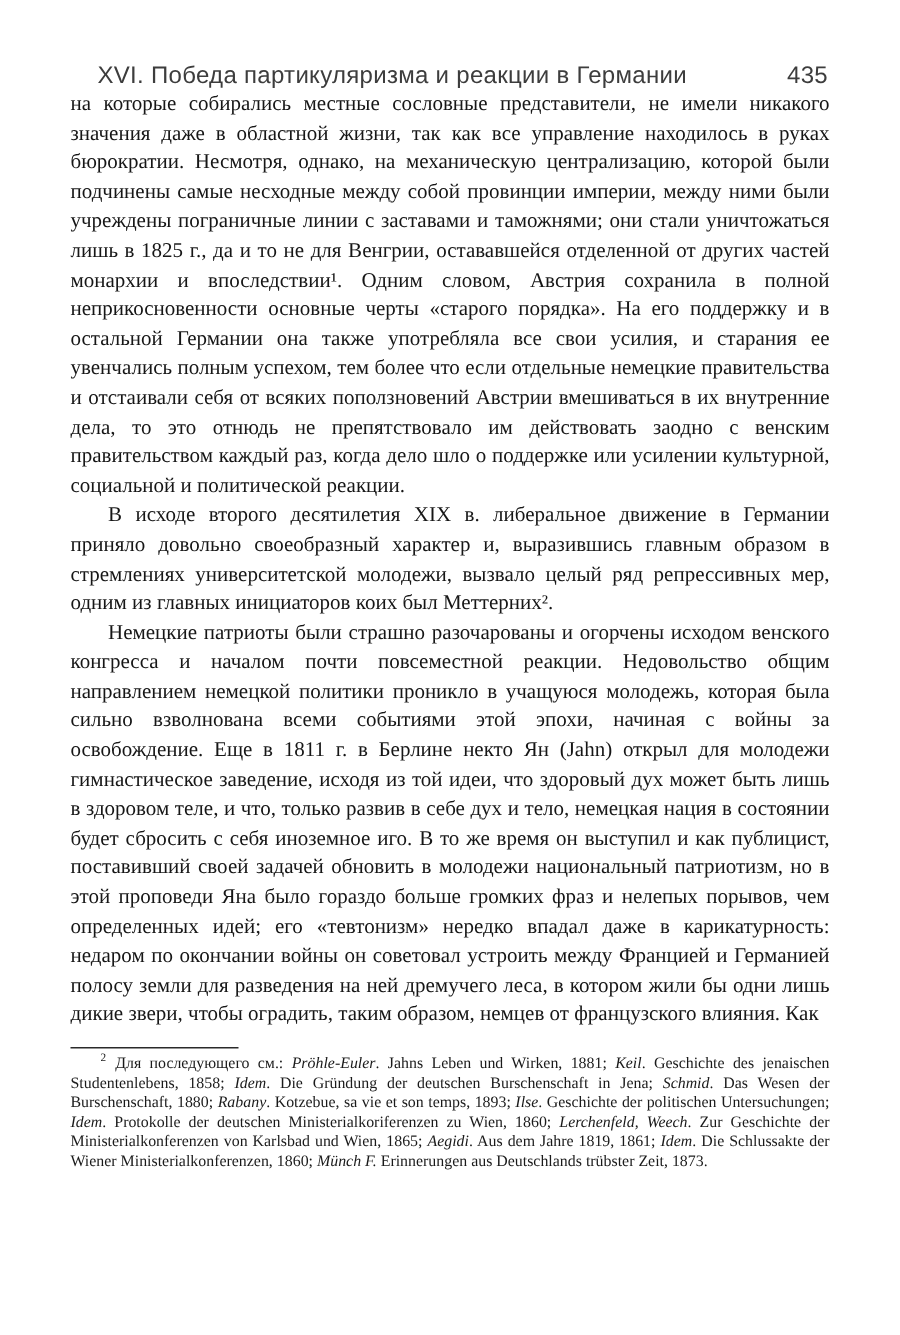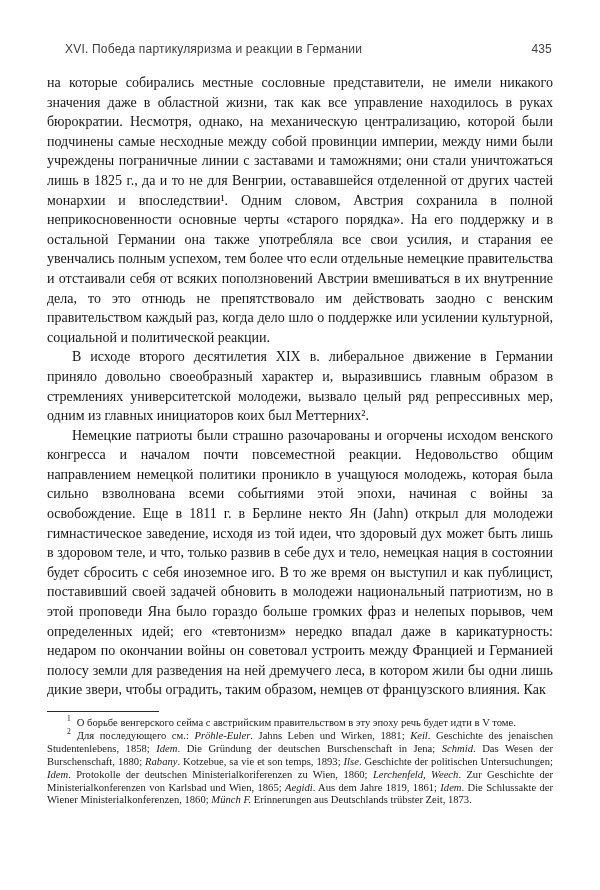--- a/index.html
+++ b/index.html
@@ -17,23 +17,22 @@
     padding: 42px 47px 24px 47px;
     overflow: hidden;
     font-family: "Liberation Serif", "DejaVu Serif", serif;
     color: #161616;
   }
   .running-head {
     display: flex;
     justify-content: space-between;
     align-items: baseline;
     font-family: "Liberation Sans", "DejaVu Sans", sans-serif;
-    font-size: 12px;
+    font-size: 16px;
     color: #3d3d3d;
-    margin-bottom: 17px;
     letter-spacing: 0.2px;
   }
   .rh-title { margin-left: 18px; }
   .rh-num { margin-right: 1px; }
   .body-text {
     font-size: 14px;
     line-height: 19.6px;
     text-align: justify;
     hyphens: auto;
     -webkit-hyphens: auto;
@@ -74,17 +73,16 @@
 
   <div class="body-text">
     <p class="para no-indent">на которые собирались местные сословные представители, не имели никакого значения даже в областной жизни, так как все управление находилось в руках бюрократии. Несмотря, однако, на механическую централизацию, которой были подчинены самые несходные между собой провинции империи, между ними были учреждены пограничные линии с заставами и таможнями; они стали уничтожаться лишь в 1825 г., да и то не для Венгрии, остававшейся отделенной от других частей монархии и впоследствии¹. Одним словом, Австрия сохранила в полной неприкосновенности основные черты «старого порядка». На его поддержку и в остальной Германии она также употребляла все свои усилия, и старания ее увенчались полным успехом, тем более что если отдельные немецкие правительства и отстаивали себя от всяких поползновений Австрии вмешиваться в их внутренние дела, то это отнюдь не препятствовало им действовать заодно с венским правительством каждый раз, когда дело шло о поддержке или усилении культурной, социальной и политической реакции.</p>
     <p class="para">В исходе второго десятилетия XIX в. либеральное движение в Германии приняло довольно своеобразный характер и, выразившись главным образом в стремлениях университетской молодежи, вызвало целый ряд репрессивных мер, одним из главных инициаторов коих был Меттерних².</p>
     <p class="para">Немецкие патриоты были страшно разочарованы и огорчены исходом венского конгресса и началом почти повсеместной реакции. Недовольство общим направлением немецкой политики проникло в учащуюся молодежь, которая была сильно взволнована всеми событиями этой эпохи, начиная с войны за освобождение. Еще в 1811 г. в Берлине некто Ян (Jahn) открыл для молодежи гимнастическое заведение, исходя из той идеи, что здоровый дух может быть лишь в здоровом теле, и что, только развив в себе дух и тело, немецкая нация в состоянии будет сбросить с себя иноземное иго. В то же время он выступил и как публицист, поставивший своей задачей обновить в молодежи национальный патриотизм, но в этой проповеди Яна было гораздо больше громких фраз и нелепых порывов, чем определенных идей; его «тевтонизм» нередко впадал даже в карикатурность: недаром по окончании войны он советовал устроить между Францией и Германией полосу земли для разведения на ней дремучего леса, в котором жили бы одни лишь дикие звери, чтобы оградить, таким образом, немцев от французского влияния. Как</p>
   </div>
 
   <div class="footnote-sep"></div>
 
   <div class="footnotes">
-    <p class="footnote"><sup class="fn-marker">1</sup><span><span>О борьбе венгерского сейма с австрийским правительством в эту эпоху речь будет идти в V томе.</span></span></p>
     <p class="footnote"><sup class="fn-marker">2</sup><span><span>Для последующего см.: </span><i>Pröhle-Euler</i><span>. Jahns Leben und Wirken, 1881; </span><i>Keil</i><span>. Geschichte des jenaischen Studentenlebens, 1858; </span><i>Idem</i><span>. Die Gründung der deutschen Burschenschaft in Jena; </span><i>Schmid</i><span>. Das Wesen der Burschenschaft, 1880; </span><i>Rabany</i><span>. Kotzebue, sa vie et son temps, 1893; </span><i>Ilse</i><span>. Geschichte der politischen Untersuchungen; </span><i>Idem</i><span>. Protokolle der deutschen Ministerialkoriferenzen zu Wien, 1860; </span><i>Lerchenfeld, Weech</i><span>. Zur Geschichte der Ministerialkonferenzen von Karlsbad und Wien, 1865; </span><i>Aegidi</i><span>. Aus dem Jahre 1819, 1861; </span><i>Idem</i><span>. Die Schlussakte der Wiener Ministerialkonferenzen, 1860; </span><i>Münch F.</i><span> Erinnerungen aus Deutschlands trübster Zeit, 1873.</span></span></p>
   </div>
 
 </div>
 
 </body></html>

